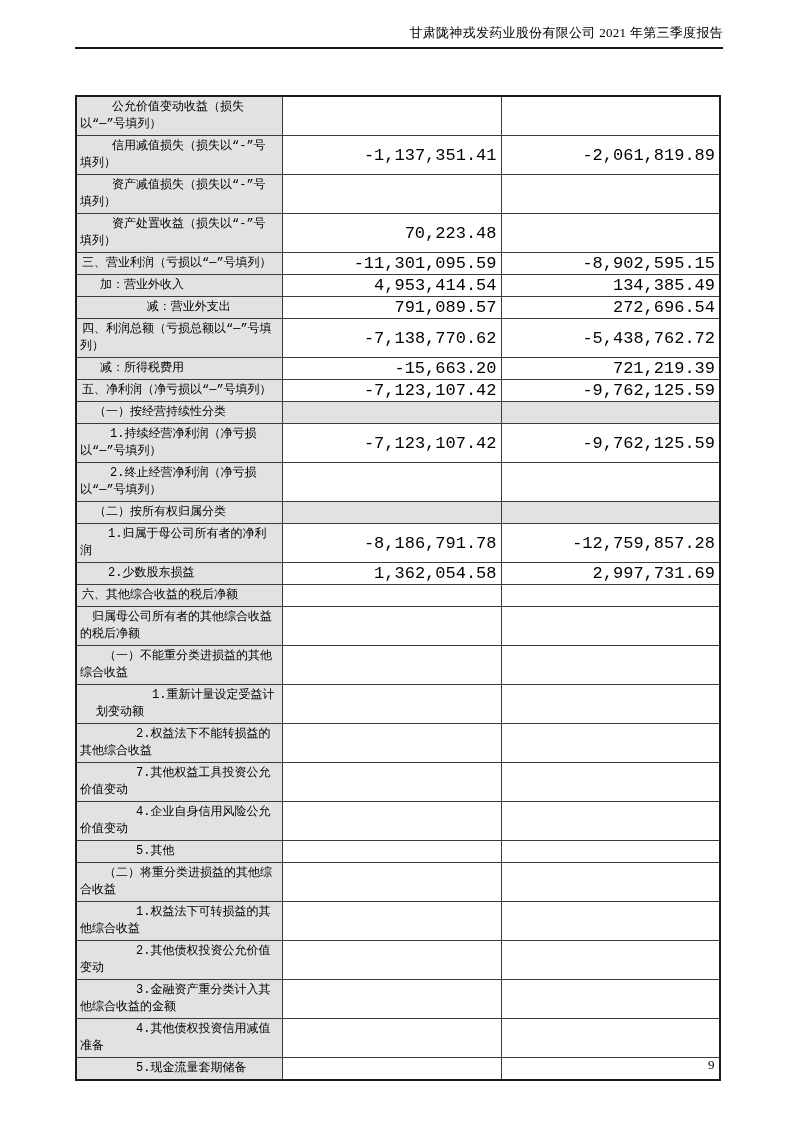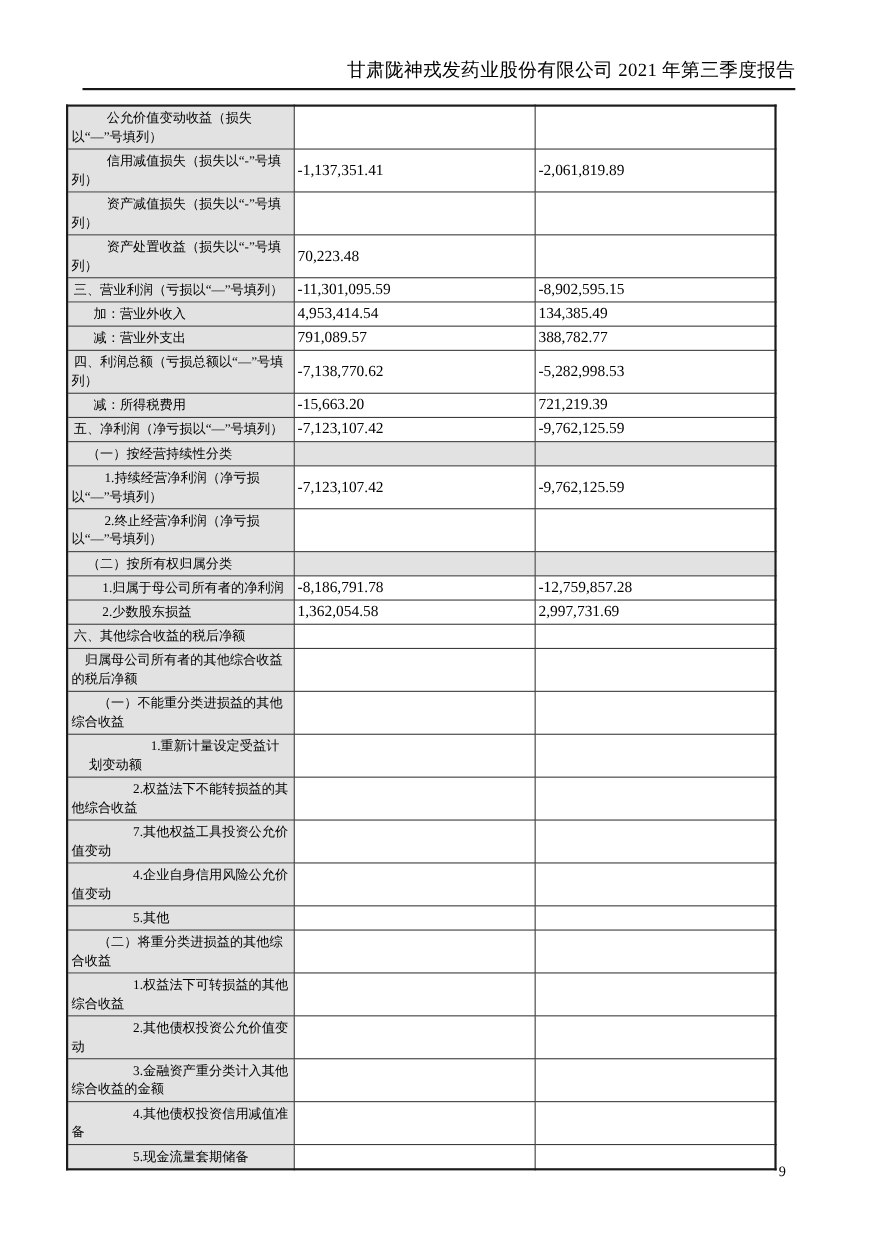--- a/index.html
+++ b/index.html
@@ -13,56 +13,57 @@
     height: 1122px;
     background: #ffffff;
     font-family: "Liberation Serif", "DejaVu Serif", serif;
     color: #000000;
     overflow: hidden;
     margin: 0 auto;
   }
   .page-header {
     position: absolute;
     left: 75px;
-    top: 52px;
+    top: 24px;
     width: 648px;
     text-align: right;
-    font-size: 17px;
+    font-size: 13px;
     letter-spacing: 0.3px;
     padding-bottom: 5px;
     border-bottom: 2px solid #161616;
     white-space: nowrap;
   }
   .fin-table {
     position: absolute;
-    left: 60px;
+    left: 75px;
     top: 95px;
     width: 644px;
     border-collapse: collapse;
     table-layout: fixed;
     border: 2px solid #1c1c1c;
+    font-family: Liberation Mono, monospace;
   }
   .fin-table col.c1 { width: 206px; }
   .fin-table col.c2 { width: 219px; }
   .fin-table col.c3 { width: 219px; }
   .fin-table td {
     border: 1px solid #3c3c3c;
     font-size: 12px;
     line-height: 17px;
     padding: 2px 4px 2px 3px;
     vertical-align: middle;
     word-break: break-all;
     overflow: hidden;
   }
   .fin-table td.label {
     background: #e2e2e2;
   }
   .fin-table td.num {
-    text-align: left;
-    font-size: 14px;
+    text-align: right;
+    font-size: 17px;
   }
   .fin-table tr.shaded td {
     background: #e2e2e2;
   }
   .page-number {
     position: absolute;
     left: 708px;
     top: 1057px;
     font-size: 13px;
   }
@@ -107,28 +108,28 @@
           <td class="label" style="text-indent: 2px;">三、营业利润（亏损以“—”号填列）</td>
           <td class="num">-11,301,095.59</td>
           <td class="num">-8,902,595.15</td>
         </tr>
         <tr>
           <td class="label" style="text-indent: 20px;">加：营业外收入</td>
           <td class="num">4,953,414.54</td>
           <td class="num">134,385.49</td>
         </tr>
         <tr>
-          <td class="label" style="text-indent: 20px;">减：营业外支出</td>
+          <td class="label" style="text-indent: 20px; text-align: center;">减：营业外支出</td>
           <td class="num">791,089.57</td>
-          <td class="num">388,782.77</td>
+          <td class="num">272,696.54</td>
         </tr>
         <tr>
           <td class="label" style="text-indent: 2px;">四、利润总额（亏损总额以“—”号填列）</td>
           <td class="num">-7,138,770.62</td>
-          <td class="num">-5,282,998.53</td>
+          <td class="num">-5,438,762.72</td>
         </tr>
         <tr>
           <td class="label" style="text-indent: 20px;">减：所得税费用</td>
           <td class="num">-15,663.20</td>
           <td class="num">721,219.39</td>
         </tr>
         <tr>
           <td class="label" style="text-indent: 2px; margin-left: 12px;">五、净利润（净亏损以“—”号填列）</td>
           <td class="num">-7,123,107.42</td>
           <td class="num">-9,762,125.59</td>

